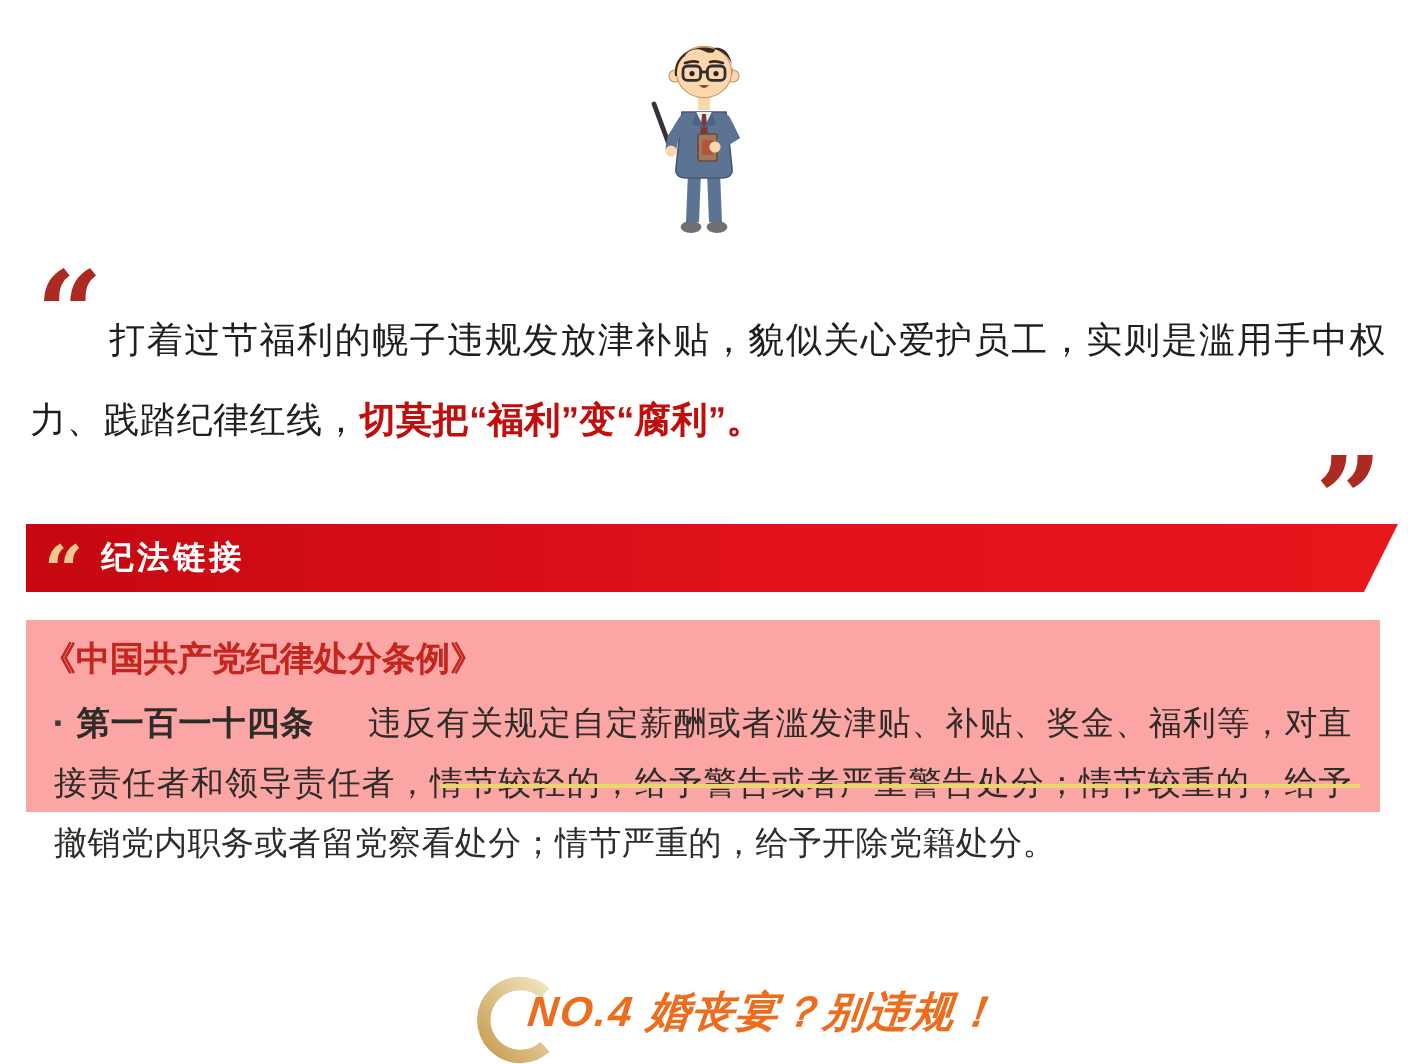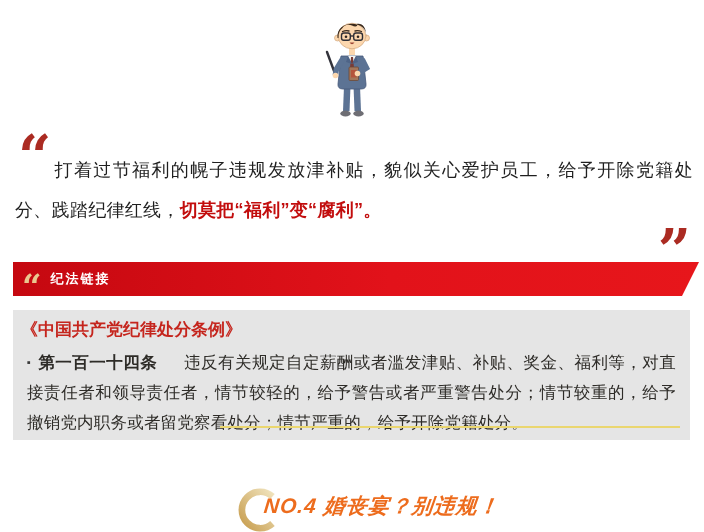--- a/index.html
+++ b/index.html
@@ -30,25 +30,25 @@
   .banner{
     position:absolute;left:13px;top:262px;width:686px;height:34px;
     background:linear-gradient(90deg,#c50810 0%,#e2121a 55%,#e7161b 100%);
     clip-path:polygon(0 0,100% 0,calc(100% - 17px) 100%,0 100%);
     display:flex;align-items:center;padding-left:9px;box-sizing:border-box;
   }
   .banner-quote{
     color:#eac88f;font-family:"DejaVu Serif","Liberation Serif",serif;font-weight:bold;
     font-size:34px;line-height:1;height:24px;overflow:hidden;margin-right:9px;transform:translateY(2px);
   }
-  .banner-title{color:#ffffff;font-weight:bold;font-size:13px;letter-spacing:2px;}
+  .banner-title{color:#ffffff;font-weight:bold;font-size:16px;letter-spacing:2px;}
 
   
   .reg-box{
-    position:absolute;left:13px;top:310px;width:677px;height:130px;background:#e5e5e5;
+    position:absolute;left:13px;top:310px;width:677px;height:96px;background:#fca5a5;
     box-sizing:border-box;padding:8px 14px 0 14px;
   }
   .reg-title{color:#c5251d;font-weight:bold;font-size:17px;line-height:24px;margin-left:-6px;}
   .reg-text{
     margin:5px 0 0 0;font-size:16.5px;line-height:30px;color:#2e2c28;text-align:justify;
     letter-spacing:.2px;
   }
   .reg-text .bullet{font-size:11px;color:#3a3a3a;vertical-align:2px;margin-right:7px;}
   .reg-text .article-label{margin-right:27px;}
   .gold-divider{position:absolute;left:207px;bottom:12px;width:460px;height:2px;background:#ead66f;}
@@ -110,21 +110,21 @@
       <line x1="28.3" y1="24" x2="31.7" y2="24" stroke="#2f2f35" stroke-width="1.4"></line>
 
       <circle cx="24" cy="24.8" r="1.3" fill="#2b2320"></circle>
       <circle cx="36" cy="24.8" r="1.3" fill="#2b2320"></circle>
 
       <path d="M27.5,30.5 Q30,33.8 32.5,30.5 Z" fill="#9c4434"></path>
     </svg>
   </div>
 
   <div class="quote-open">“</div>
-  <p class="quote-text"><span>打着过节福利的幌子违规发放津补贴，貌似关心爱护员工，给予开除党籍处分、践踏纪律红线，</span><span class="em">切莫把“福利”变“腐利”。</span></p>
+  <p class="quote-text"><span>打着过节福利的幌子违规发放津补贴，貌似关心爱护员工，实则是滥用手中权力、践踏纪律红线，</span><span class="em">切莫把“福利”变“腐利”。</span></p>
   <div class="quote-close">“</div>
 
   <div class="banner">
     <span class="banner-quote">“</span>
     <span class="banner-title">纪法链接</span>
   </div>
 
   <div class="reg-box">
     <div class="reg-title">《中国共产党纪律处分条例》</div>
     <p class="reg-text"><span class="bullet">▪</span><b class="article-label">第一百一十四条</b><span>违反有关规定自定薪酬或者滥发津贴、补贴、奖金、福利等，对直接责任者和领导责任者，情节较轻的，给予警告或者严重警告处分；情节较重的，给予撤销党内职务或者留党察看处分；情节严重的，给予开除党籍处分。</span></p>

